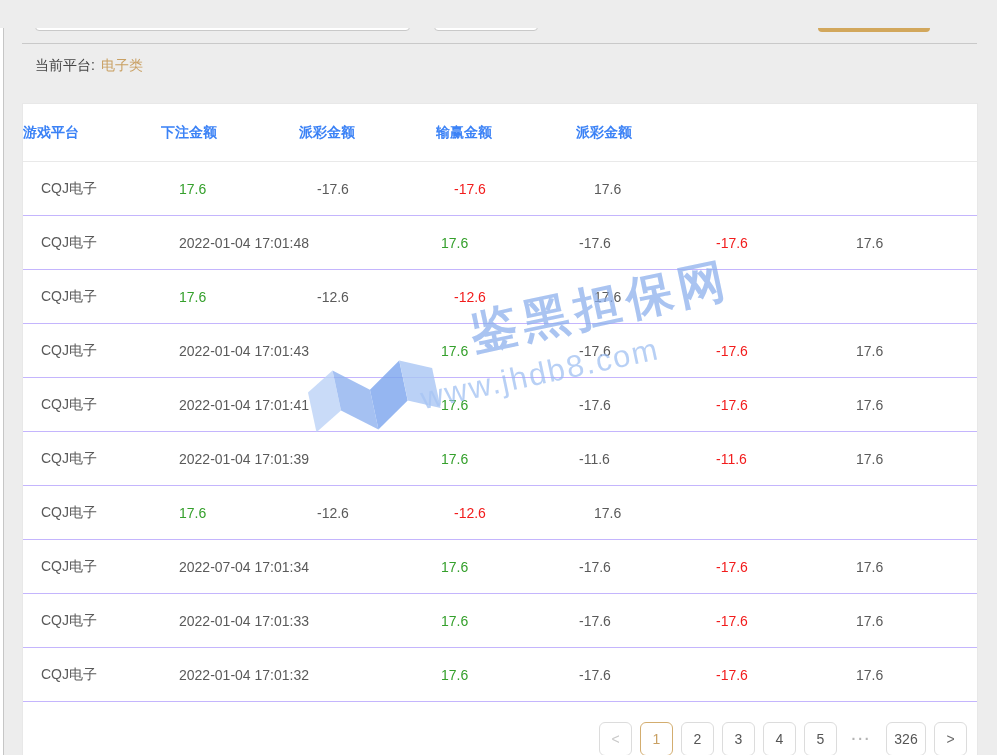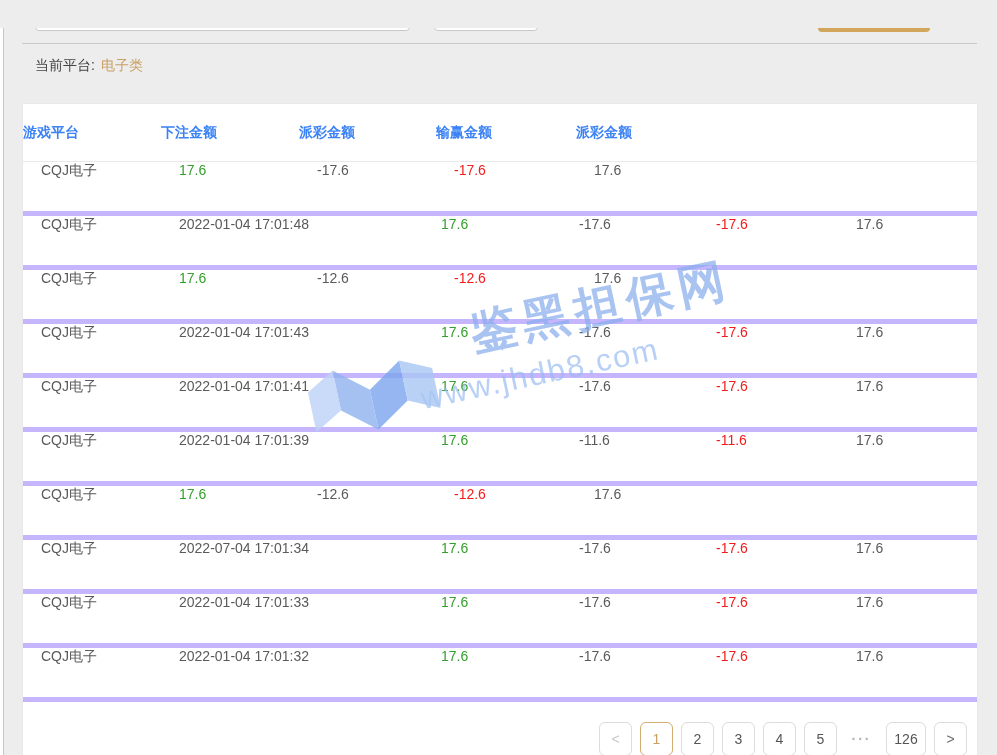--- a/index.html
+++ b/index.html
@@ -17,21 +17,21 @@
   .top-gold-btn { position:absolute; top:-30px; left:818px; width:112px; height:34px; background:#d2a75c; border-radius:4px; border:none; }
   .top-divider { position:absolute; top:15px; left:22px; width:955px; height:1px; background:#c9c9c9; }
 
   
   .platform-bar { position:absolute; top:29px; left:35px; font-size:14px; color:#454545; }
   .platform-value { color:#c9a063; margin-left:6px; cursor:pointer; }
 
   
   .card { position:absolute; left:22px; top:75px; width:956px; height:673px; background:#fff; border:1px solid #e8e8e8; }
   .thead { display:flex; align-items:center; height:58px; border-bottom:1px solid #e9e9e9; font-weight:bold; font-size:14px; color:#3b82f6; }
-  .trow { display:flex; align-items:flex-start; height:54px; padding-left:18px; border-bottom:5px solid #c4b5fd; font-size:14px; color:#5a5a5a; }
+  .trow { display:flex; align-items:center; height:54px; padding-left:18px; border-bottom:1px solid #c4b5fd; font-size:14px; color:#5a5a5a; }
   .cell { overflow:hidden; white-space:nowrap; }
   .c1 { width:138px; } .c2 { width:262px; } .c3 { width:138px; }
   .c4 { width:137px; } .c5 { width:140px; } .c6 { flex:1; }
   .green { color:#35a02c; }
   .red { color:#f21c1c; }
 
   
   .tfoot { display:flex; justify-content:flex-end; align-items:center; height:74px; padding-right:10px; gap:8px; }
   .pbtn { min-width:33px; height:34px; padding:0 6px; display:flex; align-items:center; justify-content:center;
           background:#fff; border:1px solid #dcdcdc; border-radius:6px; font-size:14px; color:#555; cursor:pointer; }
@@ -153,21 +153,21 @@
         </div>
       </div>
     <div class="tfoot">
         <button class="pbtn prev">&lt;</button>
         <button class="pbtn active">1</button>
         <button class="pbtn">2</button>
         <button class="pbtn">3</button>
         <button class="pbtn">4</button>
         <button class="pbtn">5</button>
         <button class="pbtn dots">···</button>
-        <button class="pbtn wide">126</button>
+        <button class="pbtn wide">326</button>
         <button class="pbtn next">&gt;</button>
       </div>
   </div>
 
   <div class="watermark">
     <svg class="wm-logo" viewBox="0 0 130 100">
       <polygon points="2,28 30,12 30,52 2,68" fill="#bcd3f7"></polygon>
       <polygon points="30,12 62,38 62,78 30,52" fill="#8fb2f0"></polygon>
       <polygon points="62,38 96,16 96,56 62,78" fill="#7ba5ee"></polygon>
       <polygon points="96,16 126,30 126,70 96,56" fill="#a9c6f4"></polygon>

